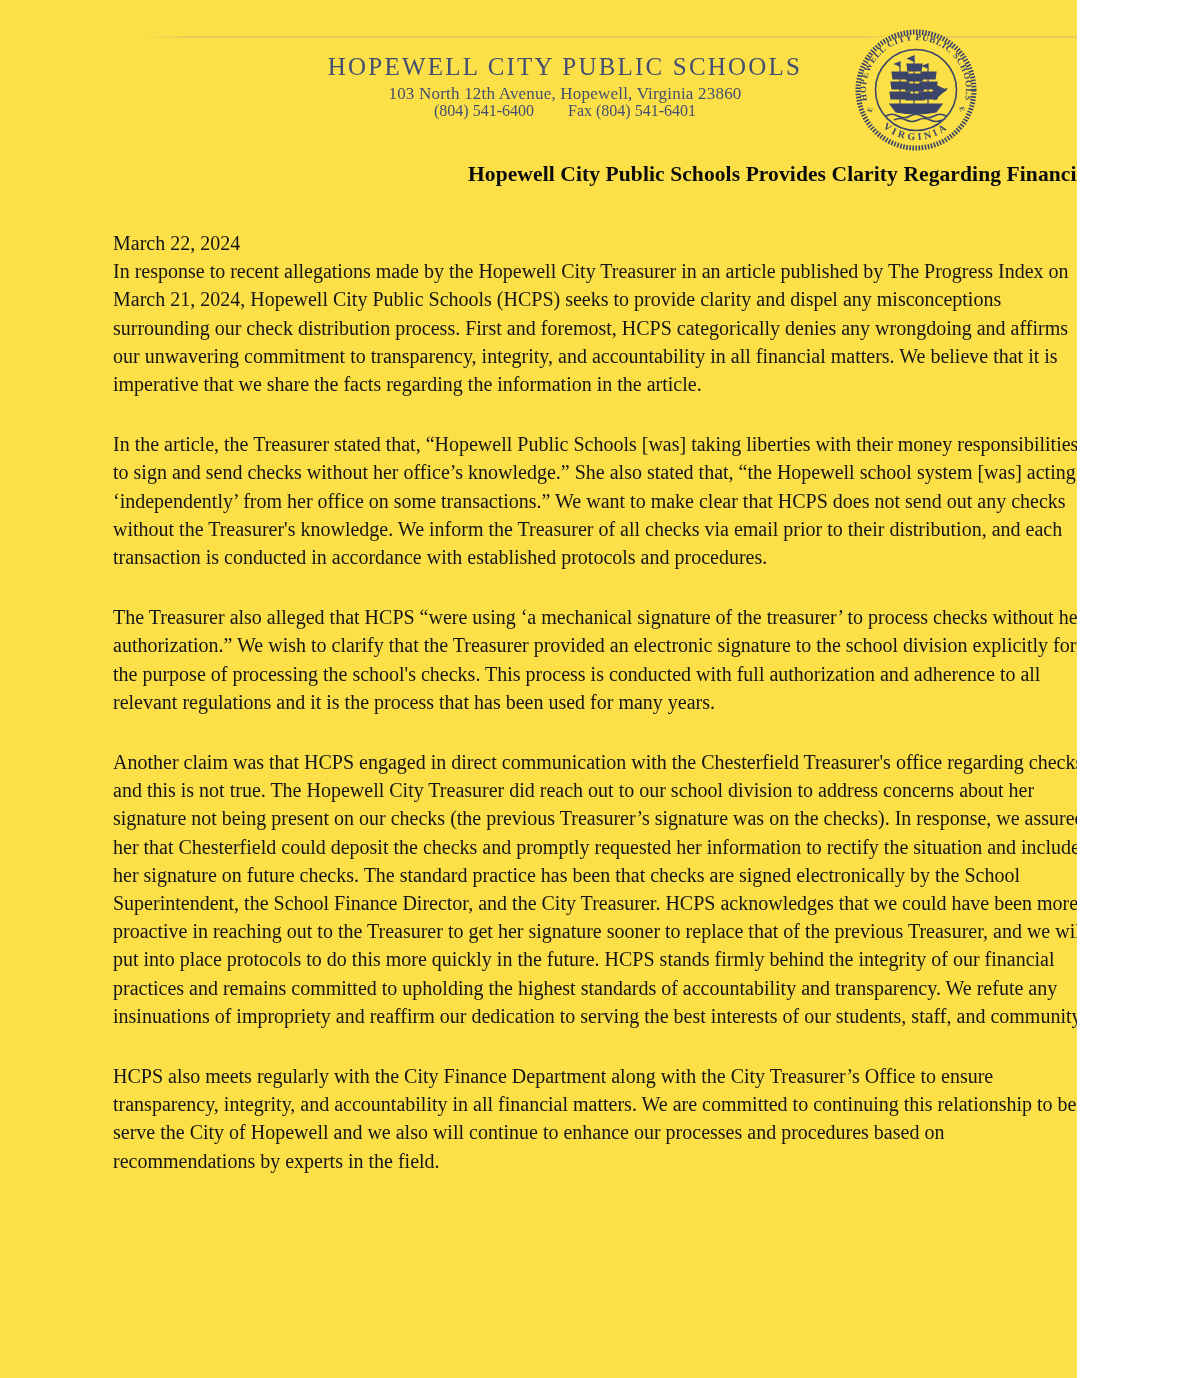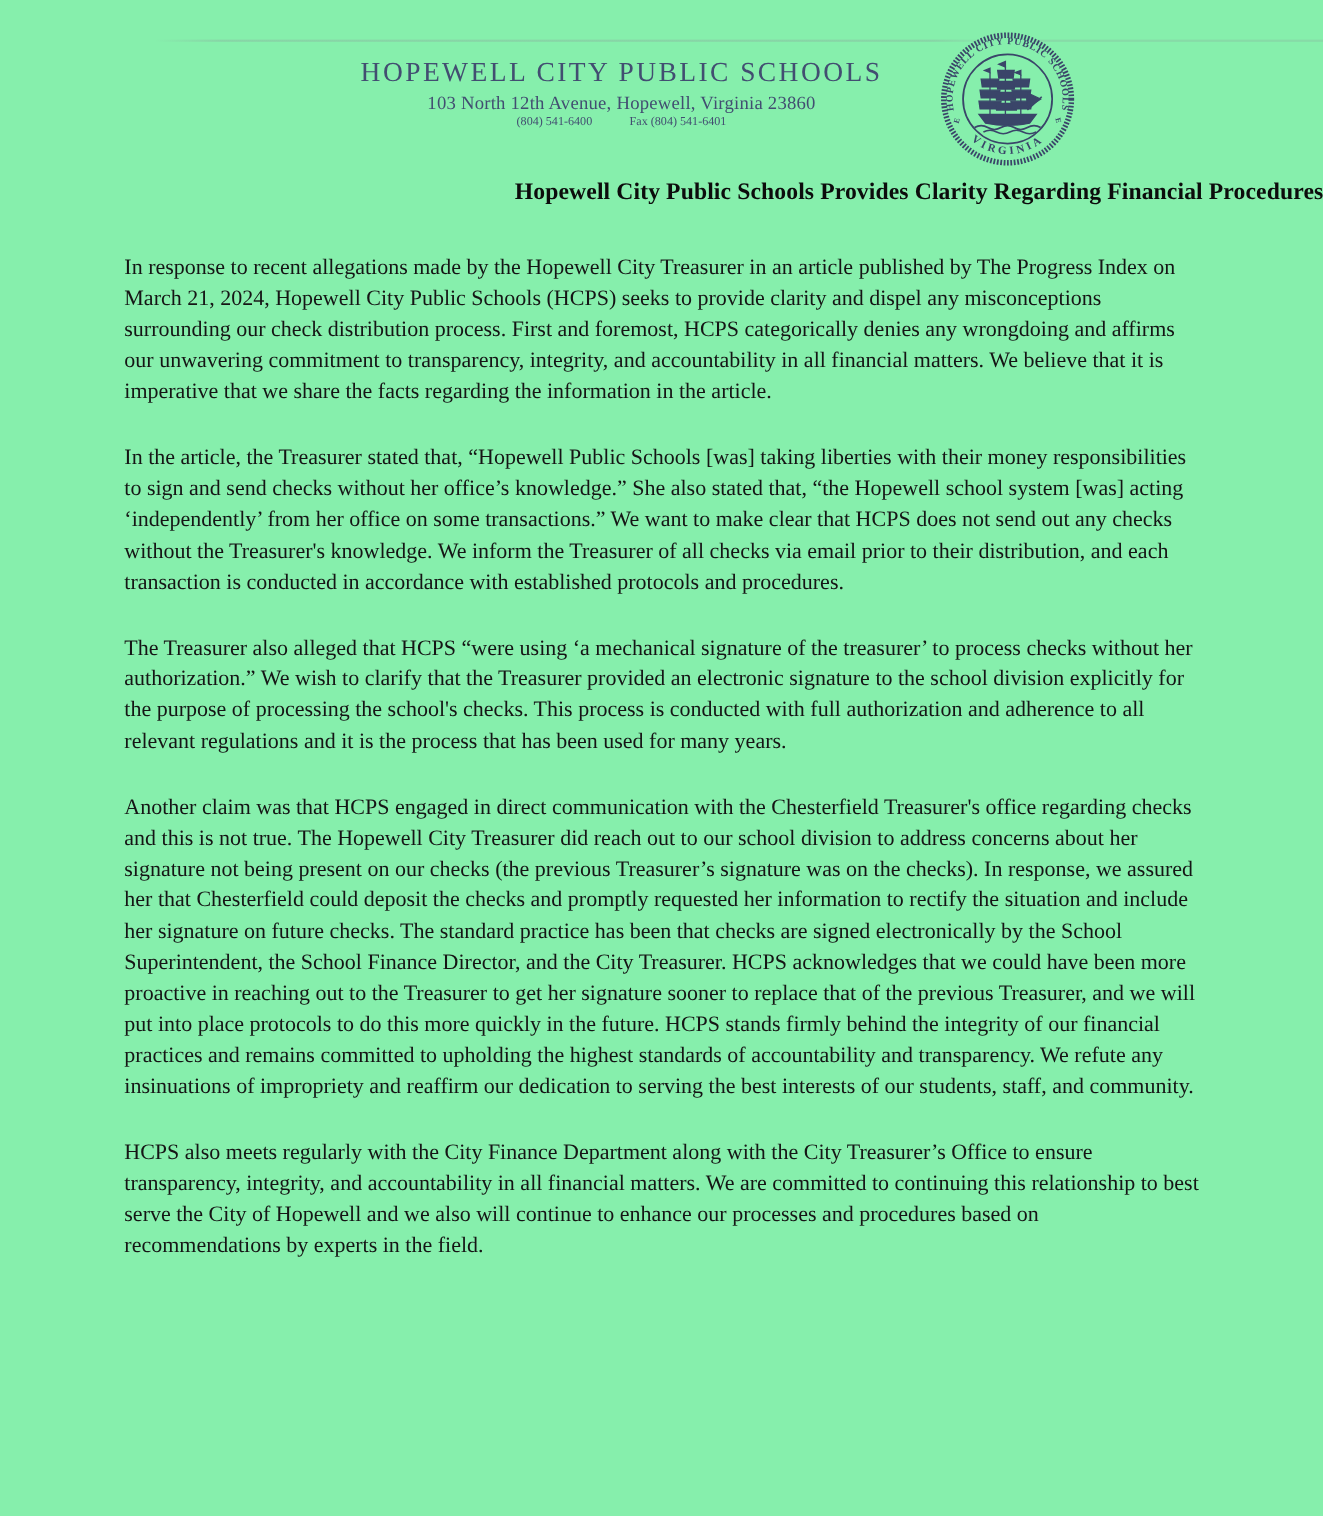--- a/index.html
+++ b/index.html
@@ -1,20 +1,20 @@
 <!DOCTYPE html>
 <html><head>
 <meta charset="utf-8">
 <style>
   html, body { margin: 0; padding: 0; background: #ffffff; }
   .page {
     position: relative;
-    width: 1203px;
+    width: 1077px;
     height: 1378px;
-    background: #86efac;
+    background: #fde047;
     font-family: "Liberation Serif", "DejaVu Serif", serif;
     overflow: hidden;
   }
 
   
   .artifact { position: absolute; height: 2px; }
   .a1 {
     left: 140px; top: 36px; width: 770px;
     background: linear-gradient(90deg, rgba(140,140,150,0), rgba(140,140,150,0.26) 8%, rgba(140,140,150,0.26) 92%, rgba(140,140,150,0));
   }
@@ -27,21 +27,21 @@
     text-align: center;
     color: #424e71;
   }
   .lh-name {
     font-size: 25px;
     letter-spacing: 2.2px;
     line-height: 30px;
     white-space: nowrap;
   }
   .lh-address { font-size: 17px; line-height: 16px; margin-top: 4px; letter-spacing: 0.2px; }
-  .lh-phoneline { font-size: 11px; line-height: 16px; margin-top: 1px; }
+  .lh-phoneline { font-size: 16px; line-height: 16px; margin-top: 1px; }
   .lh-phone { margin-right: 34px; }
 
   .seal { position: absolute; left: 850px; top: 24px; width: 132px; height: 132px; }
   .seal-arc-text { font-family: "Liberation Serif", "DejaVu Serif", serif; font-weight: bold; fill: #3a4569; }
   .seal-top-text { font-size: 9px; letter-spacing: 0.7px; }
   .seal-bottom-text { font-size: 10px; letter-spacing: 3px; }
   .seal-side-mark { font-family: "Liberation Serif", "DejaVu Serif", serif; font-size: 7px; font-weight: bold; fill: #3a4569; }
 
   
   .doc-title {
@@ -132,20 +132,21 @@
       <path d="M40,80 L92,80 L86,88 Q66,92 46,88 Z"></path>
 
       <path d="M36,92 q6,-3.5 12,0 t12,0 t12,0 t12,0 t12,0" fill="none" stroke-width="1.6"></path>
       <path d="M44,96 q6,-3 12,0 t12,0 t12,0 t12,0" fill="none" stroke-width="1.4"></path>
     </g>
   </svg>
 
   <h1 class="doc-title">Hopewell City Public Schools Provides Clarity Regarding Financial Procedures</h1>
 
   <main class="letter">
+    <p class="dateline">March 22, 2024</p>
     <div>
         <p class="para">In response to recent allegations made by the Hopewell City Treasurer in an article published by The Progress Index on March 21, 2024, Hopewell City Public Schools (HCPS) seeks to provide clarity and dispel any misconceptions surrounding our check distribution process. First and foremost, HCPS categorically denies any wrongdoing and affirms our unwavering commitment to transparency, integrity, and accountability in all financial matters.  We believe that it is imperative that we share the facts regarding the information in the article.</p>
         <p class="para">In the article, the Treasurer stated that, “Hopewell Public Schools [was] taking liberties with their money responsibilities to sign and send checks without her office’s knowledge.”  She also stated that, “the Hopewell school system [was] acting ‘independently’ from her office on some transactions.”   We want to make clear that HCPS does not send out any checks without the Treasurer's knowledge. We inform the Treasurer of all checks via email prior to their distribution, and each transaction is conducted in accordance with established protocols and procedures.</p>
         <p class="para">The Treasurer also alleged that HCPS “were using ‘a mechanical signature of the treasurer’ to process checks without her authorization.”  We wish to clarify that the Treasurer provided an electronic signature to the school division explicitly for the purpose of processing the school's checks. This process is conducted with full authorization and adherence to all relevant regulations and it is the process that has been used for many years.</p>
         <p class="para">Another claim was that HCPS engaged in direct communication with the Chesterfield Treasurer's office regarding checks and this is not true.  The Hopewell City Treasurer did reach out to our school division to address concerns about her signature not being present on our checks (the previous Treasurer’s signature was on the checks).  In response, we assured her that Chesterfield could deposit the checks and promptly requested her information to rectify the situation and include her signature on future checks.  The standard practice has been that checks are signed electronically by the School Superintendent, the School Finance Director, and the City Treasurer.  HCPS acknowledges that we could have been more proactive in reaching out to the Treasurer to get her signature sooner to replace that of the previous Treasurer, and we will put into place protocols to do this more quickly in the future.  HCPS stands firmly behind the integrity of our financial practices and remains committed to upholding the highest standards of accountability and transparency. We refute any insinuations of impropriety and reaffirm our dedication to serving the best interests of our students, staff, and community.</p>
         <p class="para">HCPS also meets regularly with the City Finance Department along with the City Treasurer’s Office to ensure transparency, integrity, and accountability in all financial matters.  We are committed to continuing this relationship to best serve the City of Hopewell and we also will continue to enhance our processes and procedures based on recommendations by experts in the field.</p>
       </div>
   </main>
 
 </div>

